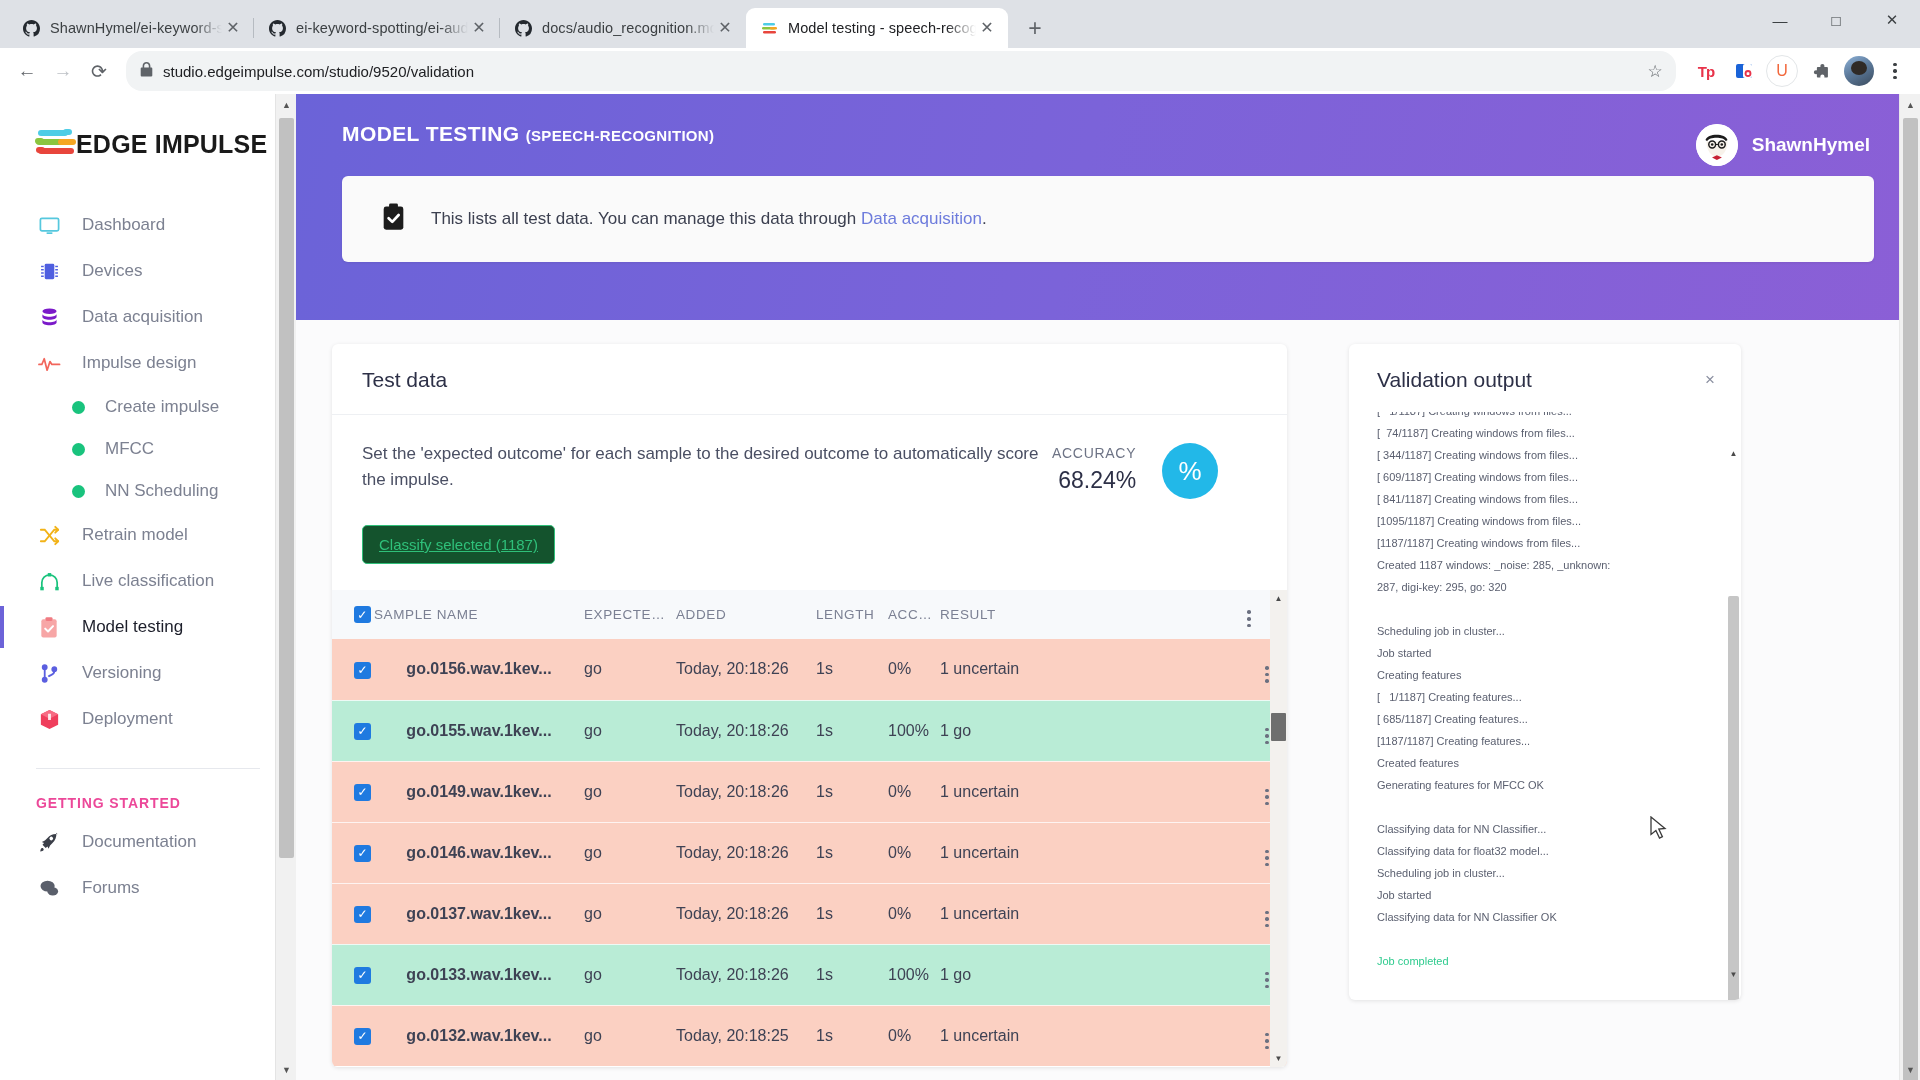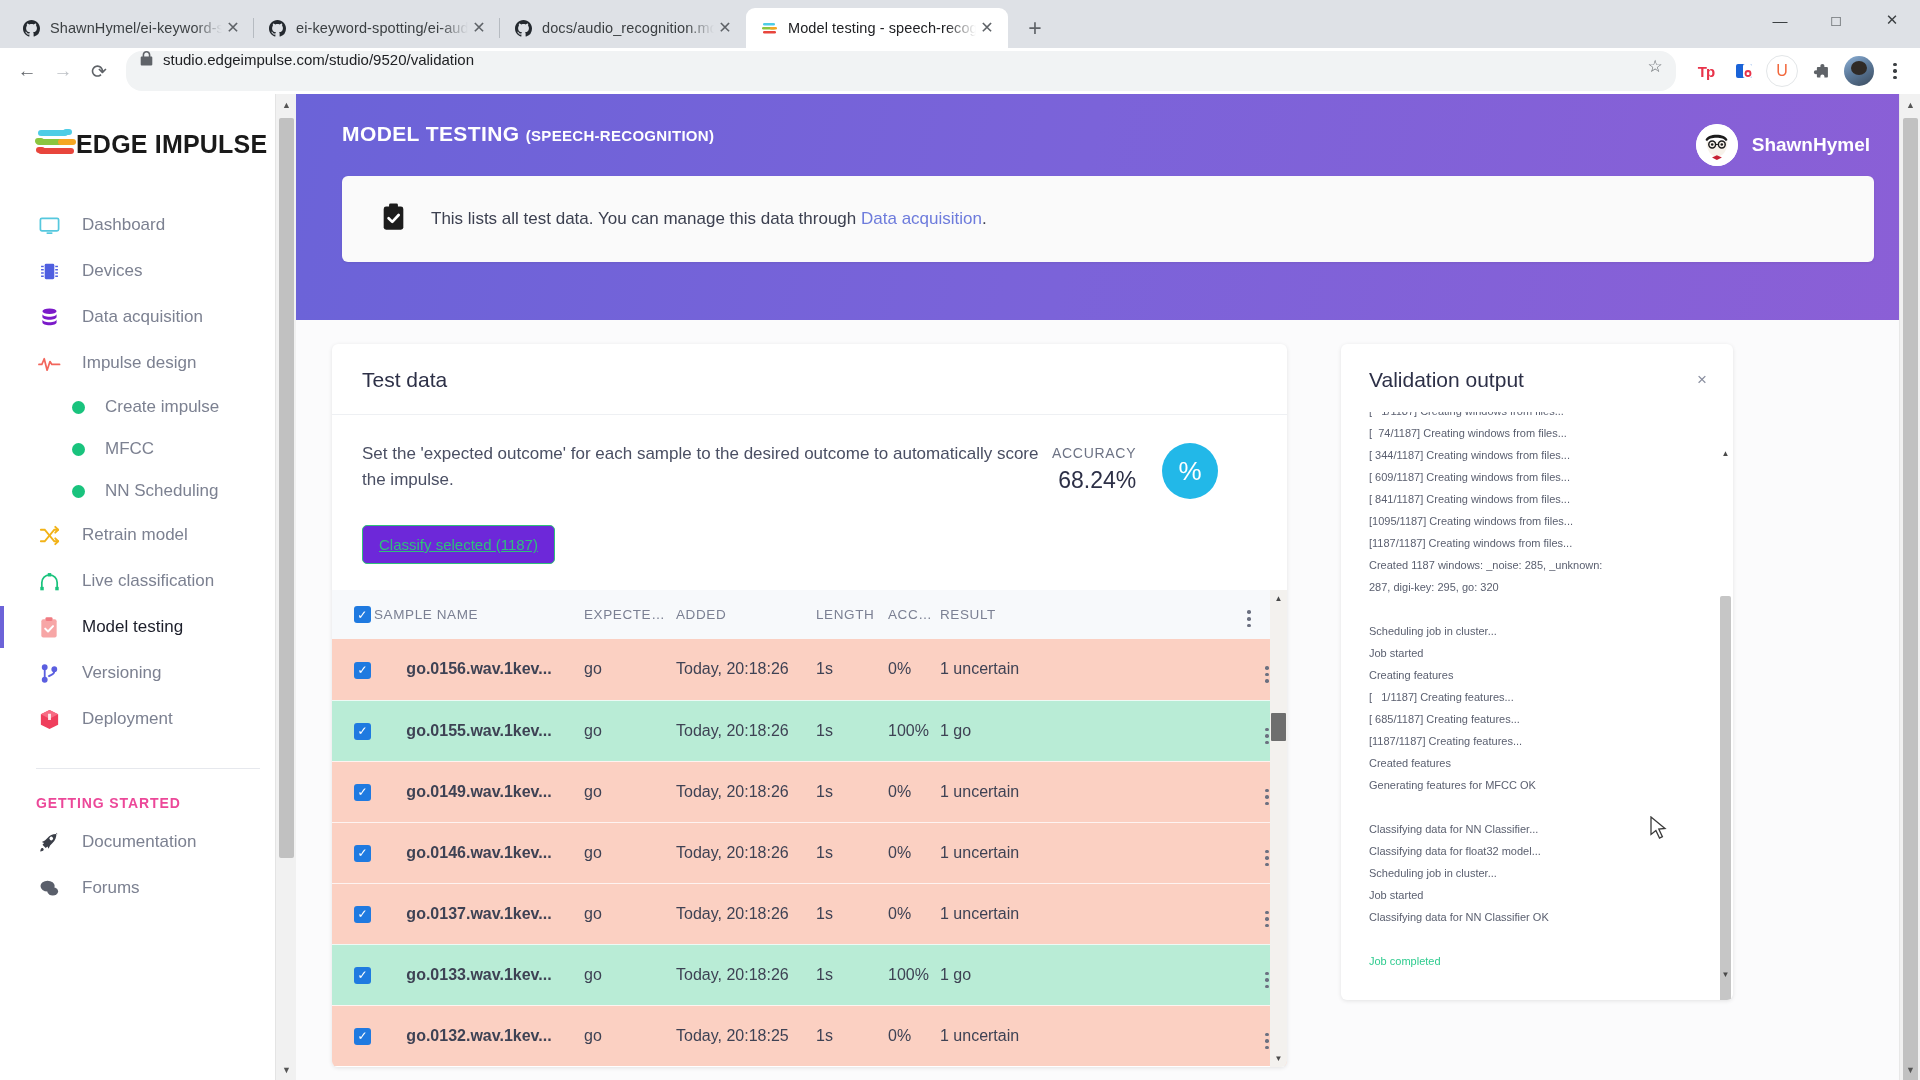--- a/index.html
+++ b/index.html
@@ -66,21 +66,21 @@
     padding: 0 10px; gap: 2px;
   }
   .navbtn {
     width: 34px; height: 34px; border-radius: 50%;
     display: flex; align-items: center; justify-content: center;
     color: #5f6368; font-size: 19px;
   }
   .navbtn.dim { color: #bdc1c6; }
   .omnibox {
     flex: 1 1 auto; height: 40px; background: #f1f3f4; border-radius: 16px;
-    display: flex; align-items: flex-start; padding: 0 6px 0 14px; margin: 0 8px;
+    display: flex; align-items: center; padding: 0 6px 0 14px; margin: 0 8px;
     gap: 10px; min-width: 0;
   }
   .omnibox .url {
     flex: 1 1 auto; font-size: 15px; color: #202124; white-space: nowrap;
     overflow: hidden;
   }
   .star {
     width: 30px; height: 30px; border-radius: 50%;
     display: flex; align-items: center; justify-content: center;
     font-size: 17px; color: #5f6368;
@@ -192,21 +192,21 @@
   .hero-user-name { color: #fff; font-size: 19px; font-weight: 700; }
 
   .notice {
     margin-top: 30px; background: #fafafa; border-radius: 6px;
     display: flex; align-items: center; gap: 24px;
     padding: 26px 38px; box-shadow: 0 1px 3px rgba(0,0,0,.07);
   }
   .notice-text { font-size: 17px; color: #3c4050; }
   .notice-text a { color: #6d7bdc; text-decoration: none; }
 
-  .content { display: flex; gap: 4px; padding: 24px 50px 0 36px; align-items: flex-start; }
+  .content { display: flex; gap: 12px; padding: 24px 50px 0 36px; align-items: flex-start; }
 
   .card {
     background: #fff; border-radius: 6px; box-shadow: 0 1px 4px rgba(0,0,0,.10);
     overflow: hidden;
   }
   .card-left { flex: 0 0 955px; width: 955px; }
   .card-title { font-size: 21px; color: #2d3047; padding: 24px 30px 22px 30px; }
   .card-sep { height: 1px; background: #eef0f3; }
 
   .desc-row { display: flex; align-items: flex-start; padding: 26px 30px 0 30px; }
@@ -215,21 +215,21 @@
   .acc-label { font-size: 14px; letter-spacing: .7px; color: #6d7385; }
   .acc-value { font-size: 23px; color: #2d3047; margin-top: 6px; }
   .acc-badge {
     width: 56px; height: 56px; border-radius: 50%; background: #22b8e8;
     color: #fff; font-size: 26px; display: flex; align-items: center;
     justify-content: center; margin-top: 2px;
   }
   .classify-btn {
     display: inline-block; margin: 26px 0 26px 30px; padding: 10px 16px;
     border: 1px solid #2fc07a; border-radius: 5px; color: #2fc07a;
-    font-size: 15px; background: #6d28d9;
+    font-size: 15px; background: #14532d;
   }
 
   table.testtable { width: 100%; border-collapse: collapse; }
   table.testtable th {
     background: #f7f9fb; text-align: left; font-size: 13.5px; letter-spacing: .6px;
     color: #7b8093; font-weight: 400; padding: 12px 0; height: 42px;
   }
   table.testtable td {
     font-size: 16px; color: #3e4254; padding: 0; height: 61px;
     border-bottom: 1px solid rgba(255,255,255,.75);

